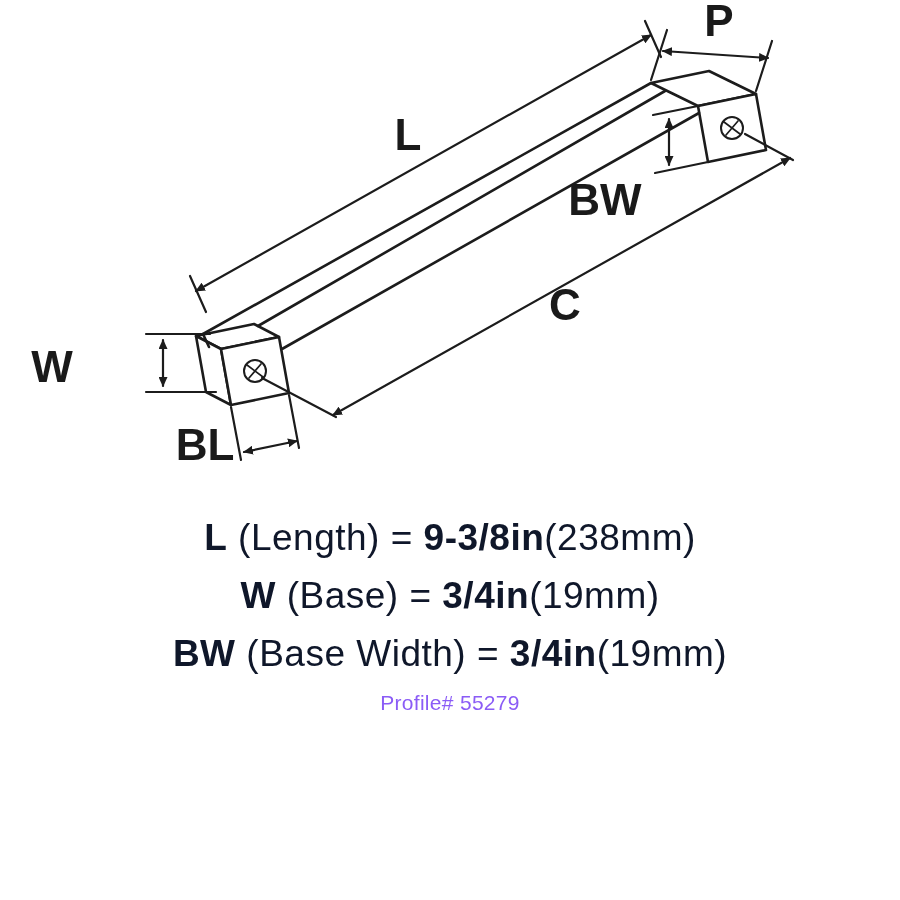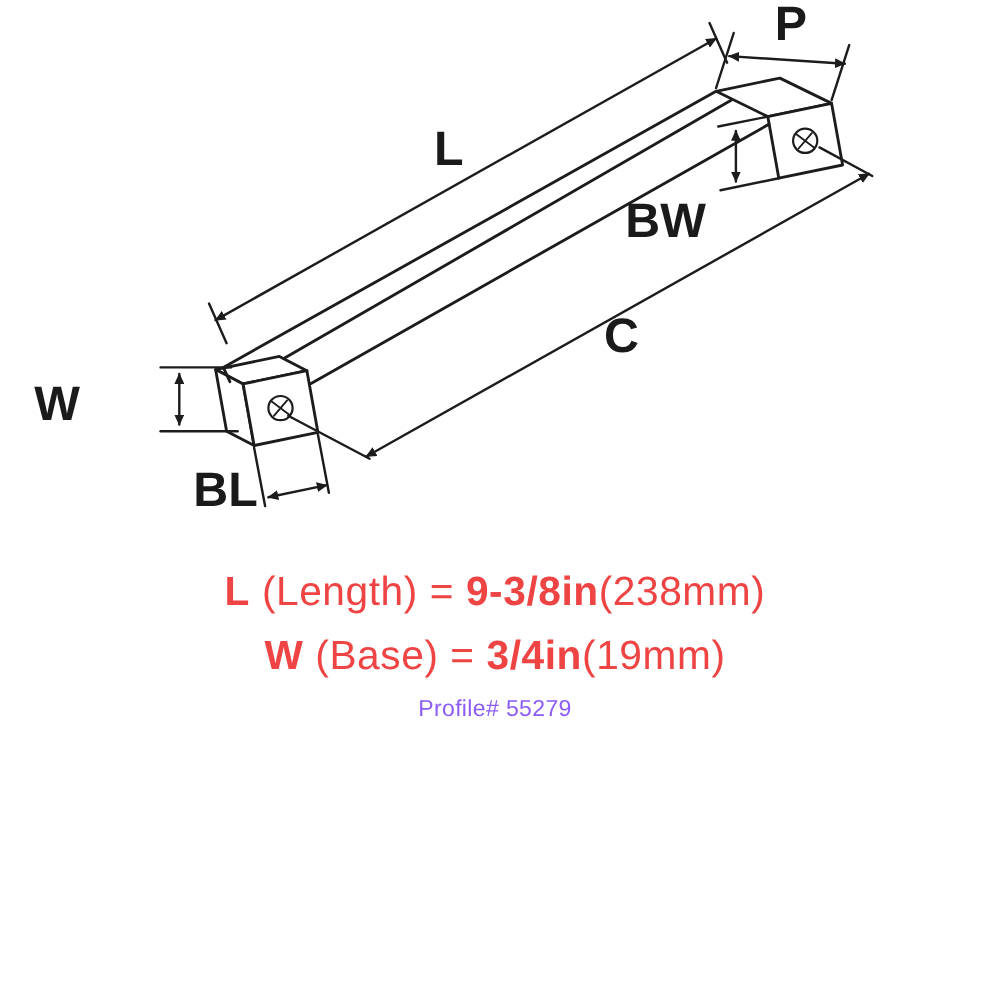--- a/index.html
+++ b/index.html
@@ -10,21 +10,21 @@
   }
   .drawing-wrap{width:900px;height:495px;}
   svg{display:block;}
   .dim-label{
     font-family:"Liberation Sans",sans-serif;
     font-weight:700;font-size:44px;fill:#1a1a1a;
   }
   .specs{margin-top:14px;}
   .spec-row{
     text-align:center;font-size:37px;height:58px;line-height:58px;
-    color:#ef4444;letter-spacing:0.5px;white-space:nowrap;
+    color:#0f172a;letter-spacing:0.5px;white-space:nowrap;
   }
   .spec-code,.spec-value{font-weight:700;}
   .spec-name,.spec-eq,.spec-metric{font-weight:400;}
   .profile-row{
     text-align:center;font-size:21px;color:#8b5cf6;margin-top:8px;
     letter-spacing:0.3px;
   }
 </style>
 </head>
 <body>
@@ -129,15 +129,21 @@
   <div class="spec-row">
     <span class="spec-code">W</span>
     <span class="spec-name">(Base)</span>
     <span class="spec-eq">=</span>
     <span class="spec-value">3/4in</span><span class="spec-metric">(19mm)</span>
   </div>
 
 
 
 
+  <div class="spec-row">
+    <span class="spec-code">BW</span>
+    <span class="spec-name">(Base Width)</span>
+    <span class="spec-eq">=</span>
+    <span class="spec-value">3/4in</span><span class="spec-metric">(19mm)</span>
+  </div>
 
   <div class="profile-row">Profile# 55279</div>
 </div>
 
 </body></html>

